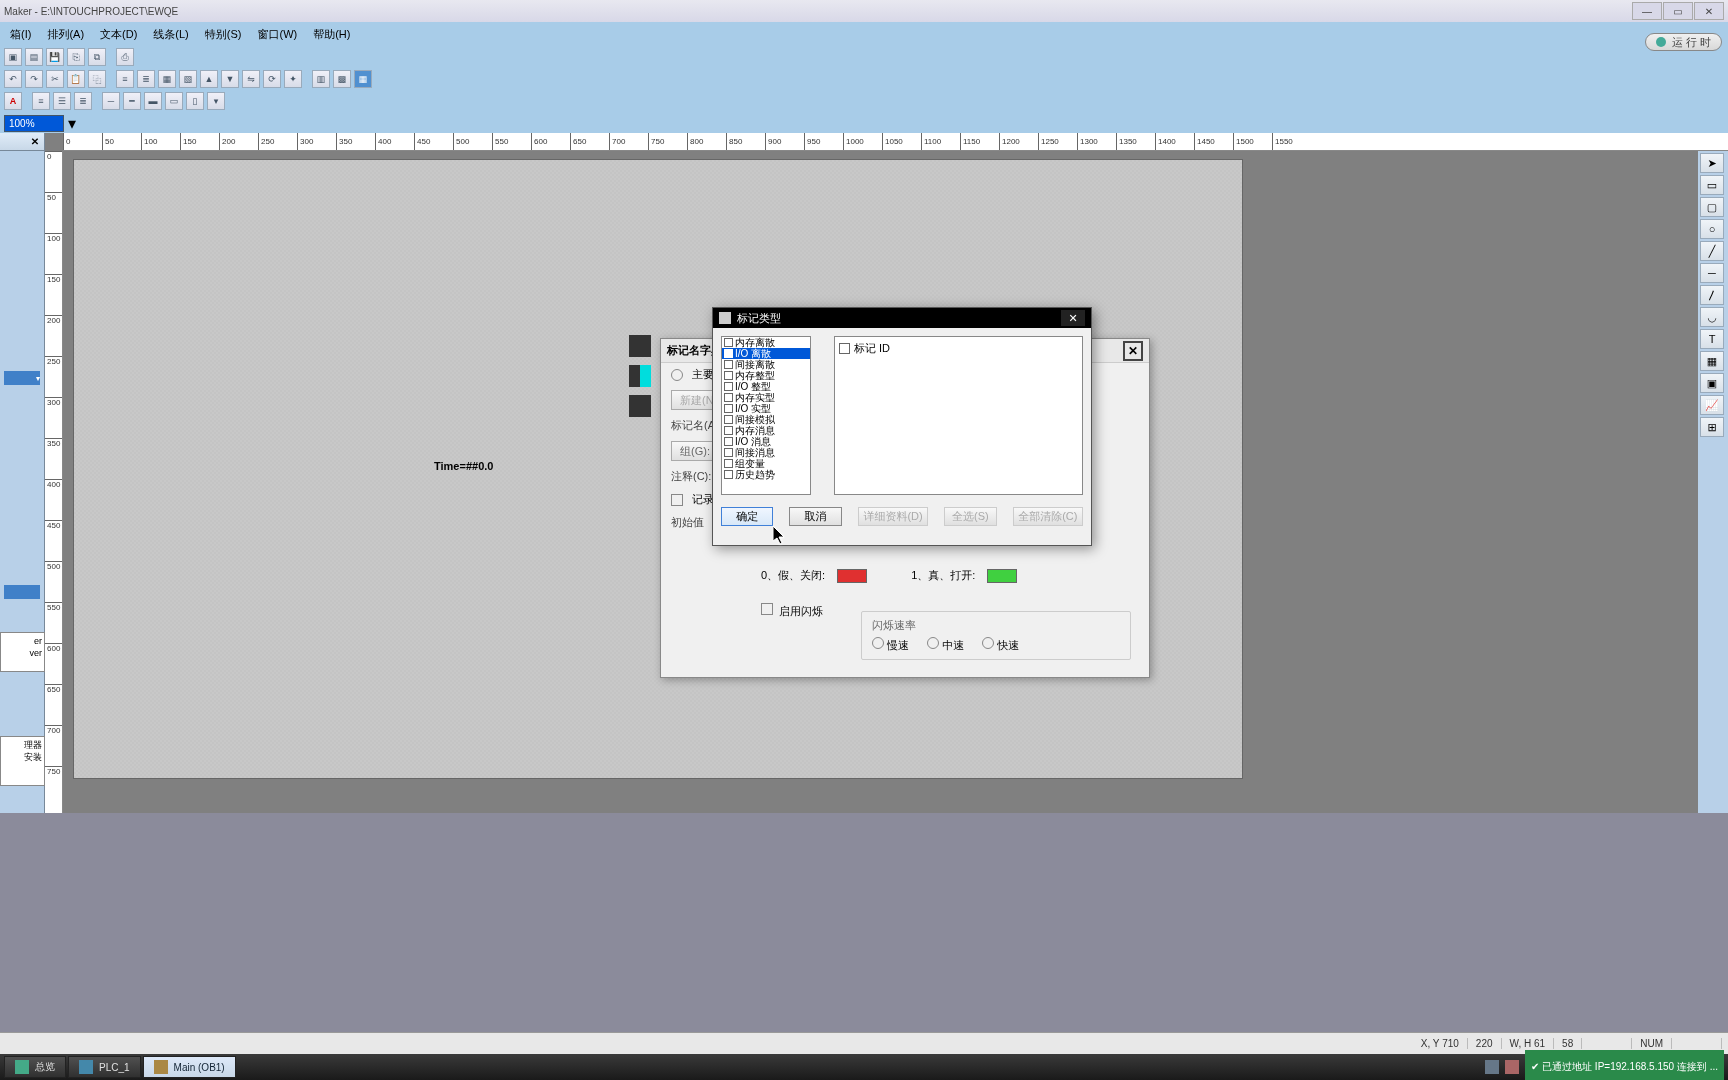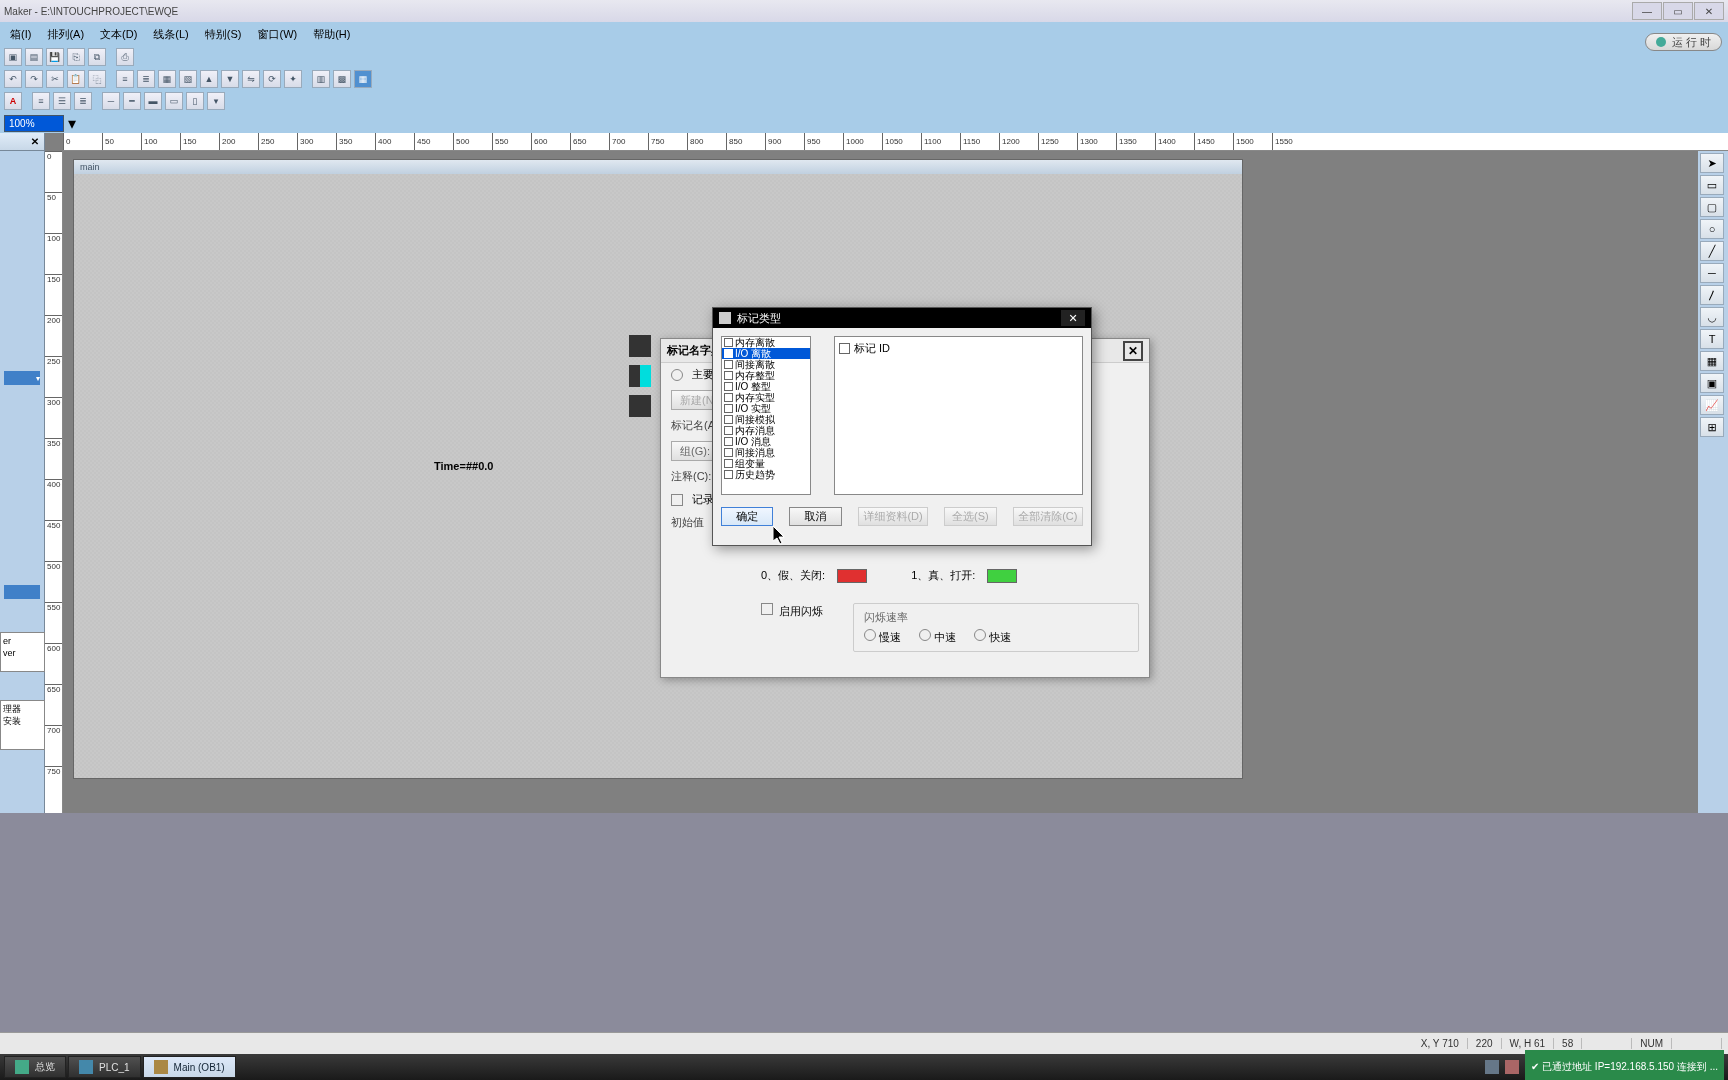--- a/index.html
+++ b/index.html
@@ -78,21 +78,21 @@
 .statusbar .sseg { padding: 0 8px; border-right: 1px solid #bbb; }
 .statusbar .sright { margin-left: auto; display: flex; }
 
 .taskbar { position: absolute; bottom: 0; left: 0; right: 0; height: 26px; background: linear-gradient(#3a3a3a,#1a1a1a); display: flex; align-items: center; font-size: 10px; padding: 0 4px; gap: 2px; }
 .taskbar .tbbtn { height: 22px; background: linear-gradient(#505050,#303030); border: 1px solid #222; color: #e0e0e0; padding: 0 10px; display: flex; align-items: center; gap: 6px; }
 .taskbar .tbbtn.active { background: linear-gradient(#dde8f8,#c8d8e8); color: #123; }
 .taskbar .tray { margin-left: auto; display: flex; align-items: center; gap: 6px; color: #ccc; }
 .taskbar .conn { background: #2a8a4a; color: #fff; padding: 0 6px; height: 34px; display: flex; align-items: center; font-size: 10px; }
 .taskbar .tic { width: 14px; height: 14px; display: inline-block; }
 
-.bottree { position: absolute; left: 0; top: 620px; width: 45px; background: #fff; border: 1px solid #888; font-size: 9px; padding: 2px; z-index: 2; }
+.bottree { position: absolute; left: 0; top: 620px; width: 45px; background: #fff; border: 1px solid #888; font-size: 9px; padding: 2px; z-index: 2; text-align: right; }
 .bottree div { line-height: 12px; }
 </style>
 </head>
 <body>
 
 <div class="titlebar">
   <span>Maker - E:\INTOUCHPROJECT\EWQE</span>
   <div class="controls">
     <div class="wbtn">—</div>
     <div class="wbtn">▭</div>
@@ -223,21 +223,20 @@
         <div class="tick" style="top: 369px;">450</div>
         <div class="tick" style="top: 410px;">500</div>
         <div class="tick" style="top: 451px;">550</div>
         <div class="tick" style="top: 492px;">600</div>
         <div class="tick" style="top: 533px;">650</div>
         <div class="tick" style="top: 574px;">700</div>
         <div class="tick" style="top: 615px;">750</div>
       </div>
     <div class="canvasport">
       <div class="win">
-        <div class="wt">main</div>
         <div class="obj" style="left:555px;top:175px;width:22px;height:22px;"></div>
         <div class="obj" style="left:555px;top:205px;width:22px;height:22px;background:linear-gradient(90deg,#333 50%,#0dd 50%);"></div>
         <div class="obj" style="left:555px;top:235px;width:22px;height:22px;"></div>
         <div class="timetxt">Time=##0.0</div>
       </div>
     </div>
     <div class="righttools">
       <div class="rtb">➤</div>
       <div class="rtb">▭</div>
       <div class="rtb">▢</div>
@@ -252,21 +251,21 @@
       <div class="rtb">📈</div>
       <div class="rtb">⊞</div>
     </div>
   </div>
 </div>
 
 <div class="bottree" style="top:632px;height:40px;">
   <div>er</div>
   <div>ver</div>
 </div>
-<div class="bottree" style="top:700px;height:50px;">
+<div class="bottree" style="top:736px;height:50px;">
   <div>理器</div>
   <div>安装</div>
 </div>
 
 <div class="props">
   <div class="phead">
     <span style="font-weight:bold;">标记名字典</span>
     <div class="px">✕</div>
   </div>
   <div class="prow">
@@ -299,21 +298,21 @@
     <span class="swatch" style="background:#e03030;"></span>
     <span style="width:20px;"></span>
     <span>1、真、打开:</span>
     <span class="swatch" style="background:#40d040;"></span>
   </div>
   <div class="prow" style="padding-left:100px;margin-top:12px;align-items:flex-start;gap:30px;">
     <span>
       <span class="ckdummy"></span>
       <span>启用闪烁</span>
     </span>
-    <div class="group" style="flex:1;margin:0;">
+    <div class="group" style="flex:1;margin:8px;">
       <div style="color:#666;margin-bottom:4px;">闪烁速率</div>
       <span class="rdummy"></span><span>慢速</span>
       <span style="display:inline-block;width:12px;"></span>
       <span class="rdummy"></span><span>中速</span>
       <span style="display:inline-block;width:12px;"></span>
       <span class="rdummy"></span><span>快速</span>
     </div>
   </div>
 </div>
 

